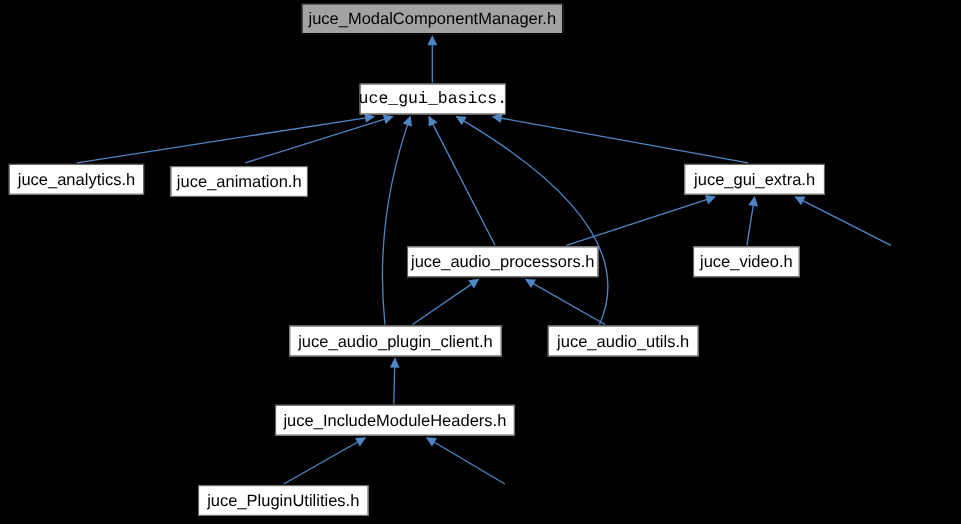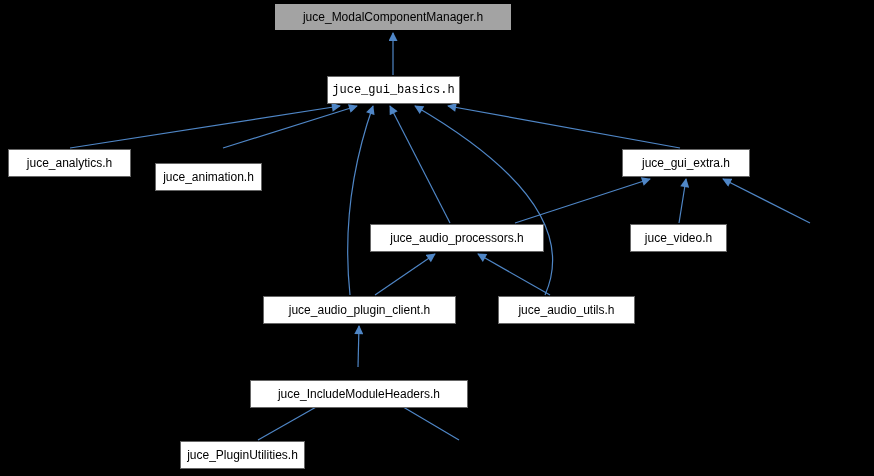--- a/index.html
+++ b/index.html
@@ -32,21 +32,21 @@
   }
   .node {
     position: absolute;
     box-sizing: border-box;
     display: flex;
     align-items: center;
     justify-content: center;
     background: var(--node-fill, #ffffff);
     border: 1px solid var(--node-border, #666666);
     color: var(--text, #000000);
-    font-size: 12px;
+    font-size: 15px;
     line-height: 1;
     white-space: nowrap;
     cursor: pointer;
   }
   .node.root {
     background: var(--root-fill, #a3a3a3);
     border-color: var(--root-border, #000000);
     cursor: default;
   }
 </style>
@@ -73,22 +73,22 @@
       <path d="M 375 295 L 435 254" stroke="#4f86c6" stroke-width="1.2" fill="none" marker-end="url(#arrow)"></path>
       <path d="M 550 295 L 478 254" stroke="#4f86c6" stroke-width="1.2" fill="none" marker-end="url(#arrow)"></path>
       <path d="M 358 367 L 359 326" stroke="#4f86c6" stroke-width="1.2" fill="none" marker-end="url(#arrow)"></path>
       <path d="M 258 440 L 332 398" stroke="#4f86c6" stroke-width="1.2" fill="none" marker-end="url(#arrow)"></path>
       <path d="M 459 440 L 388 398" stroke="#4f86c6" stroke-width="1.2" fill="none" marker-end="url(#arrow)"></path>
     </svg>
   <div id="node-layer">
       <div class="node root" style="left: 274px; top: 3px; width: 238px; height: 28px;">juce_ModalComponentManager.h</div>
       <div class="node" style="left: 327px; top: 76px; width: 133px; height: 28px; font-family: Liberation Mono, monospace;">juce_gui_basics.h</div>
       <div class="node" style="left: 8px; top: 149px; width: 123px; height: 28px;">juce_analytics.h</div>
-      <div class="node" style="left: 155px; top: 163px; width: 107px; height: 28px; text-align: right;">juce_animation.h</div>
+      <div class="node" style="left: 155px; top: 151px; width: 125px; height: 28px; text-align: right;">juce_animation.h</div>
       <div class="node" style="left: 622px; top: 149px; width: 128px; height: 28px;">juce_gui_extra.h</div>
       <div class="node" style="left: 370px; top: 224px; width: 174px; height: 28px;">juce_audio_processors.h</div>
       <div class="node" style="left: 630px; top: 224px; width: 97px; height: 28px;">juce_video.h</div>
       <div class="node" style="left: 263px; top: 296px; width: 193px; height: 28px;">juce_audio_plugin_client.h</div>
       <div class="node" style="left: 498px; top: 296px; width: 137px; height: 28px;">juce_audio_utils.h</div>
-      <div class="node" style="left: 250px; top: 380px; width: 218px; height: 28px;">juce_IncludeModuleHeaders.h</div>
-      <div class="node" style="left: 180px; top: 441px; width: 125px; height: 28px;">juce_PluginUtilities.h</div>
+      <div class="node" style="left: 250px; top: 368px; width: 218px; height: 28px;">juce_IncludeModuleHeaders.h</div>
+      <div class="node" style="left: 180px; top: 441px; width: 155px; height: 28px;">juce_PluginUtilities.h</div>
     </div>
 </div>
 
 </body></html>

